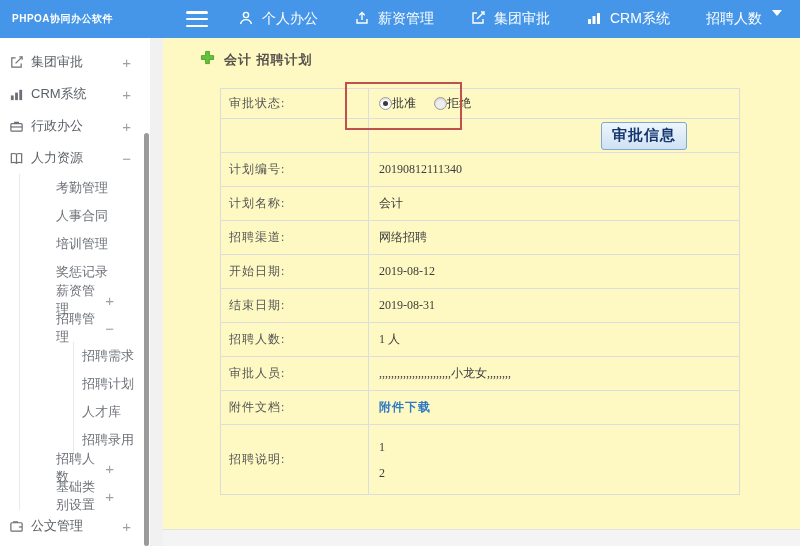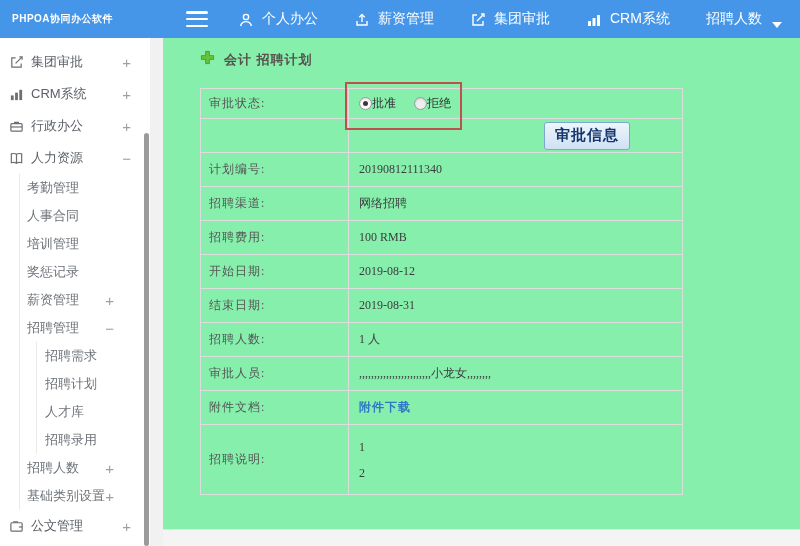--- a/index.html
+++ b/index.html
@@ -7,50 +7,50 @@
     font-family:"Liberation Sans","DejaVu Sans",sans-serif; background:#f1f1f1; }
 
   
   .topbar { position:absolute; left:0; top:0; width:800px; height:38px;
     background:#4596e8; display:flex; align-items:center; color:#fff; }
   .logo { width:186px; padding-left:12px; font-size:10px; font-weight:bold; letter-spacing:.5px; }
   .menu-toggle { width:22px; height:16px; display:flex; flex-direction:column;
     justify-content:space-between; cursor:pointer; margin-right:30px; }
   .menu-toggle span { display:block; height:2.5px; background:#fff; border-radius:2px; }
   .nav { display:flex; align-items:center; gap:36px; font-size:14px; }
-  .nav-item { display:flex; align-items:flex-end; gap:8px; cursor:pointer; white-space:nowrap; }
+  .nav-item { display:flex; align-items:flex-start; gap:8px; cursor:pointer; white-space:nowrap; }
   .nav-item svg { display:block; }
   .caret-down { width:0; height:0; border-left:5px solid transparent;
     border-right:5px solid transparent; border-top:6px solid #fff; margin-left:2px; }
 
   
   .sidebar { position:absolute; left:0; top:38px; width:150px; height:508px;
     background:#fff; overflow:hidden; padding-top:8px; }
   .side-item { display:flex; align-items:center; color:#5a5f66; font-size:13px; cursor:pointer; }
   .side-item .ico { width:16px; display:flex; justify-content:center; margin-right:7px; color:#6b7076; }
   .side-item.l1 { height:32px; padding-left:8px; }
   .side-item.l2 { height:28px; padding-left:27px; color:#6d7278; }
   .side-item.l3 { height:28px; padding-left:36px; color:#6d7278; }
-  .sub2 { border-left:1px solid #e9e9e9; margin-left:19px; }
+  .sub2 { border-left:1px solid #e9e9e9; margin-left:19px;padding-left:29px; }
   .sub2 .side-item.l2 { padding-left:7px; }
-  .sub3 { border-left:1px solid #e9e9e9; margin-left:16px; }
+  .sub3 { border-left:1px solid #e9e9e9; margin-left:24px; }
   .sub3 .side-item.l3 { padding-left:8px; }
   .toggle { margin-left:auto; color:#9aa0a6; font-size:15px; font-weight:400; }
   .l1 .toggle { padding-right:19px; }
   .l2 .toggle { padding-right:36px; }
   .side-scrollbar { position:absolute; right:1px; top:95px; width:5px; height:413px;
     background:#9b9b9b; border-radius:3px; }
 
   
   .main { position:absolute; left:150px; top:38px; width:650px; height:508px; background:#f1f1f1; }
-  .panel { position:absolute; left:13px; top:0; right:0; height:508px; background:#86efac; }
+  .panel { position:absolute; left:13px; top:0; right:0; height:508px; background:#fef9c3; }
   .page-title { position:absolute; left:37px; top:12px; display:flex; align-items:center; gap:9px; }
   .page-title .txt { font-size:13px; font-weight:bold; color:#57524c; letter-spacing:1px; }
 
-  .form-table { position:absolute; left:37px; top:50px; width:483px;
+  .form-table { position:absolute; left:57px; top:50px; width:520px;
     border-collapse:collapse; font-family:"Liberation Serif","DejaVu Serif",serif; }
   .form-table td { border:1px solid #ddd; font-size:12px; vertical-align:middle; }
   .form-table td.lbl { width:148px; padding-left:8px; color:#555; letter-spacing:1px; }
   .form-table td.val { padding-left:10px; color:#3c3c3c; }
   tr.r-approve td { height:30px; }
   tr.r-btn td { height:34px; }
   tr.r-norm td { height:34px; }
   tr.r-tall td { height:70px; }
   .radio-group { display:flex; align-items:center; gap:18px; }
   .radio-opt { display:flex; align-items:center; gap:0; cursor:pointer; color:#333; }
@@ -278,26 +278,26 @@
         <td class="lbl"></td>
         <td class="val btn-cell">
           <span class="approve-btn">审批信息</span>
         </td>
       </tr>
       <tr class="r-norm">
         <td class="lbl">计划编号:</td>
         <td class="val">20190812111340</td>
       </tr>
       <tr class="r-norm">
+        <td class="lbl">计划名称:</td>
+        <td class="val">会计</td>
+      </tr>
+      <tr class="r-norm">
         <td class="lbl">招聘渠道:</td>
         <td class="val">网络招聘</td>
-      </tr>
-      <tr class="r-norm">
-        <td class="lbl">招聘费用:</td>
-        <td class="val">100 RMB</td>
       </tr>
       <tr class="r-norm">
         <td class="lbl">开始日期:</td>
         <td class="val">2019-08-12</td>
       </tr>
       <tr class="r-norm">
         <td class="lbl">结束日期:</td>
         <td class="val">2019-08-31</td>
       </tr>
       <tr class="r-norm">

